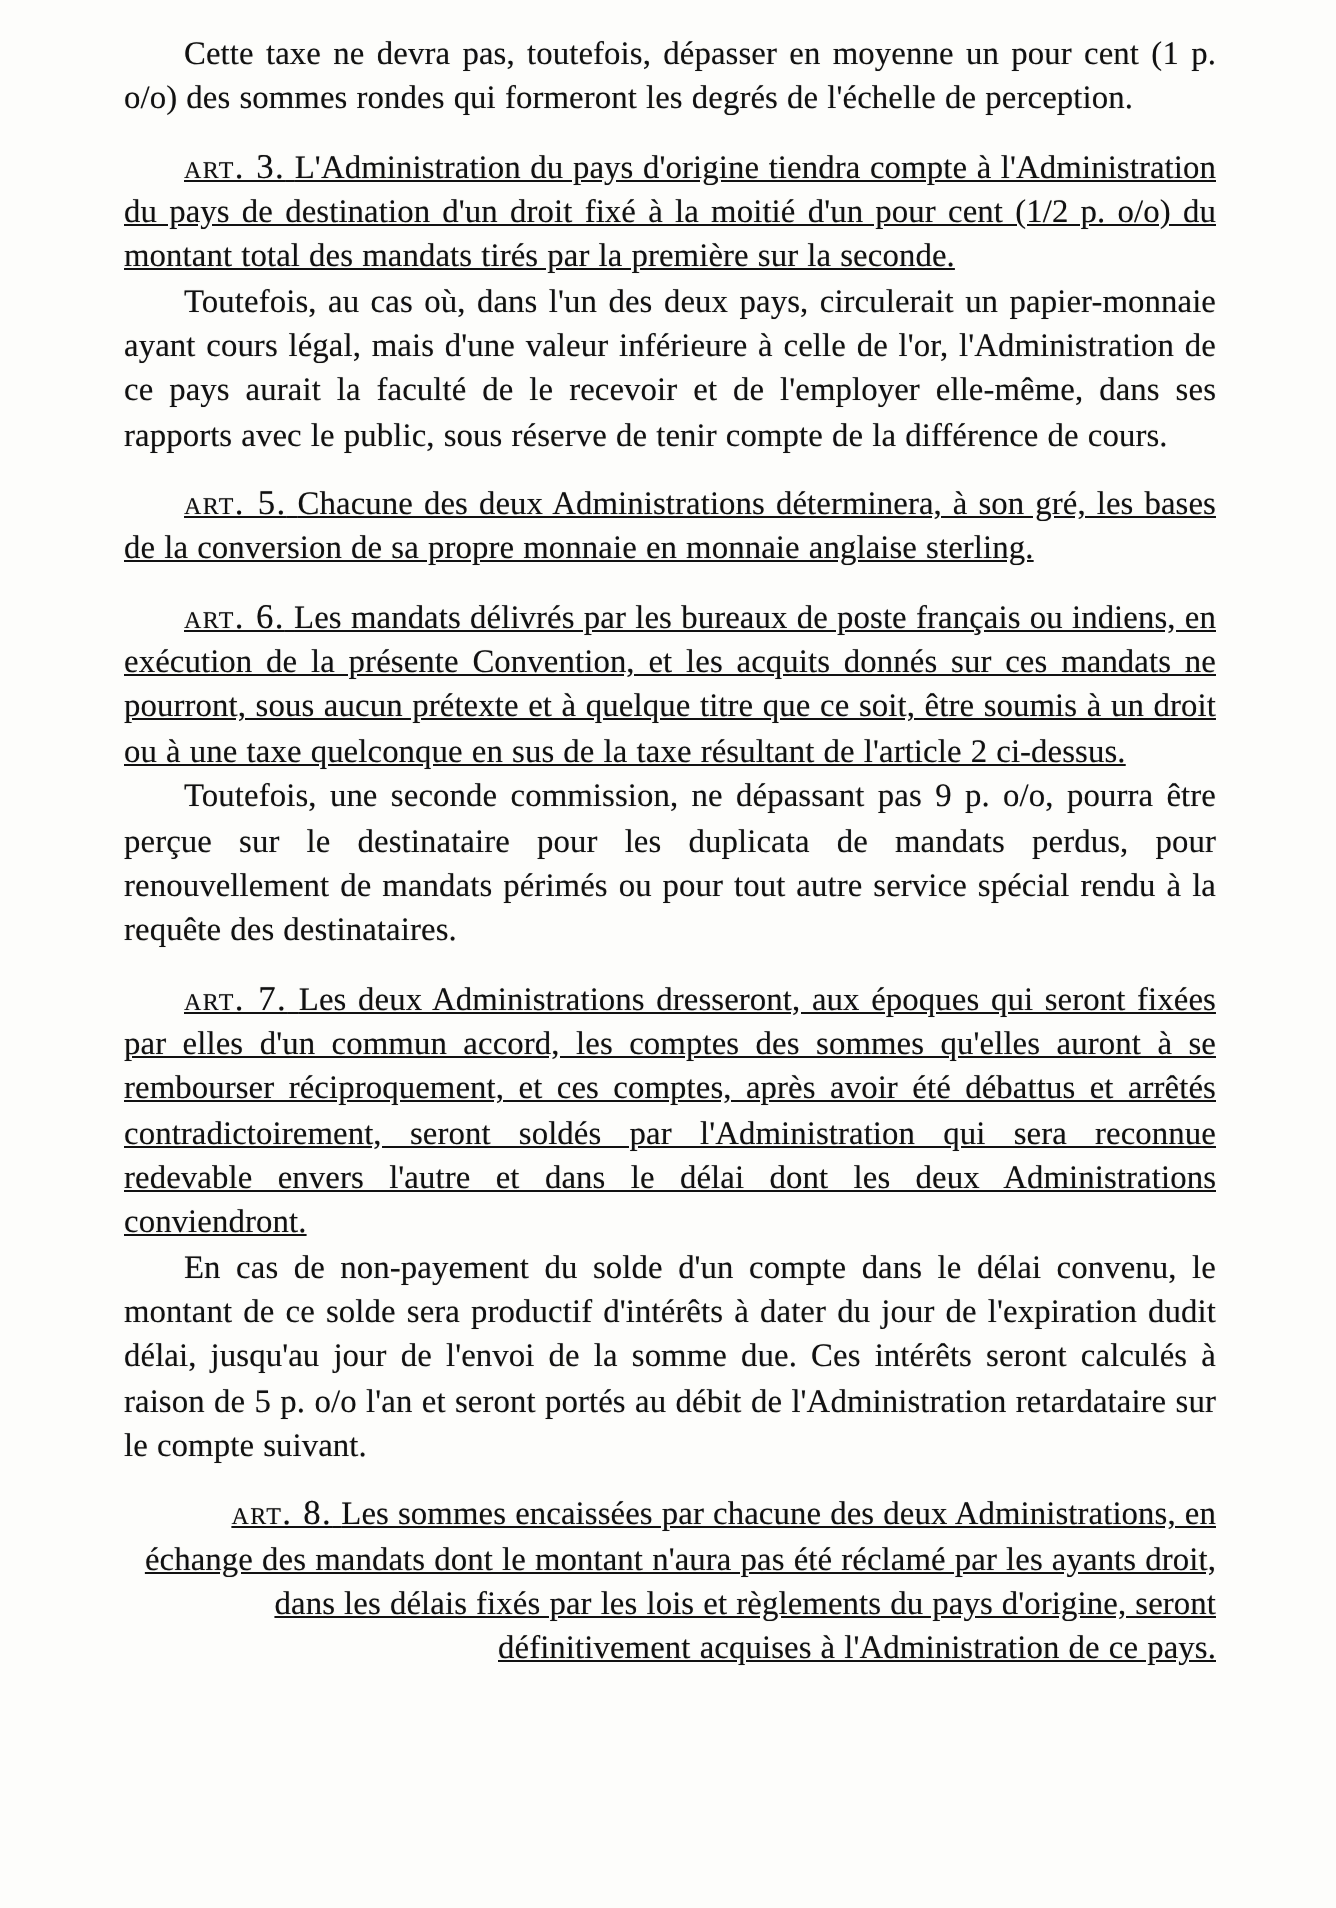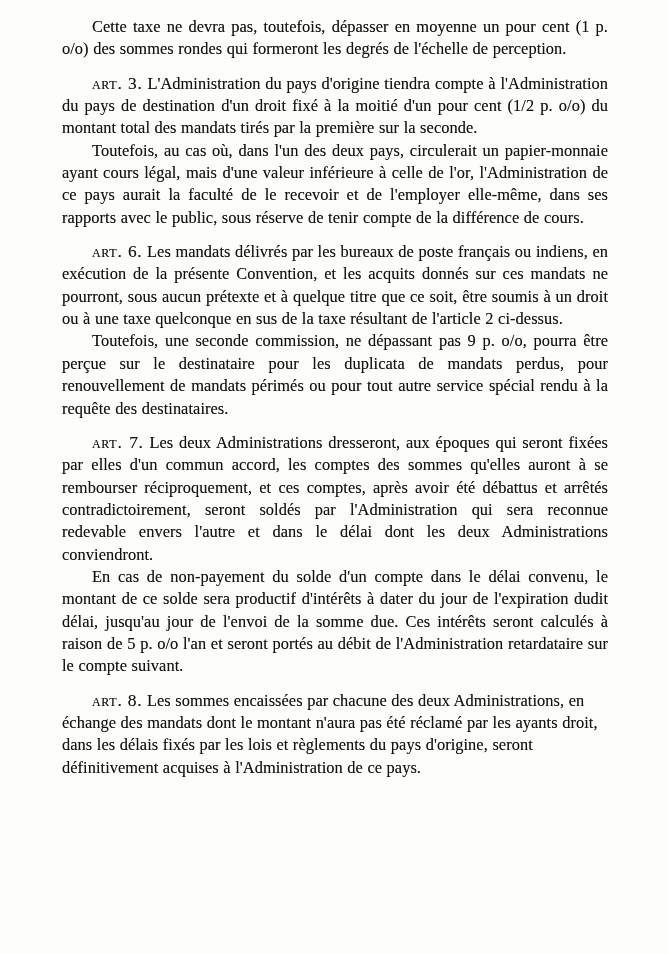--- a/index.html
+++ b/index.html
@@ -43,42 +43,43 @@
     text-align: justify;
     text-justify: inter-word;
     font-size: 16.4px;
     line-height: 22.35px;
     text-indent: 30px;
     letter-spacing: 0.05px;
     word-spacing: 0.4px;
     
     text-shadow: 0 0 0.45px rgba(0,0,0,0.42);
   }
-  p.para:last-child { text-align: left; }
+  p.para:last-child { text-align: right; }
 
   
   p.gap-none { margin-top: 0; }
-  p.gap-md   { margin-top: 11px; }
+  p.gap-md   { margin-top: 11px; text-decoration: underline; }
 
   
   .artlabel {
     font-variant: small-caps;
     text-transform: lowercase;
     letter-spacing: 0.7px;
     font-size: 17.4px;
   }
   .artlabel::first-letter { font-size: 17.4px; }
 </style>
 </head>
 <body style="color: rgb(17, 17, 17);">
 
 <div id="page" style="background: rgb(253, 253, 251); padding-left: 44px;">
   <div id="textblock">
       <p class="para gap-none"><span>Cette taxe ne devra pas, toutefois, dépasser en moyenne un pour cent (1 p. o/o) des sommes rondes qui formeront les degrés de l'échelle de perception.</span></p>
       <p class="para gap-md"><span class="artlabel">Art. 3.</span> <span>L'Administration du pays d'origine tiendra compte à l'Administration du pays de destination d'un droit fixé à la moitié d'un pour cent (1/2 p. o/o) du montant total des mandats tirés par la première sur la seconde.</span></p>
       <p class="para gap-none"><span>Toutefois, au cas où, dans l'un des deux pays, circulerait un papier-monnaie ayant cours légal, mais d'une valeur inférieure à celle de l'or, l'Administration de ce pays aurait la faculté de le recevoir et de l'employer elle-même, dans ses rapports avec le public, sous réserve de tenir compte de la différence de cours.</span></p>
+      <p class="para gap-md"><span class="artlabel">Art. 5.</span> <span>Chacune des deux Administrations déterminera, à son gré, les bases de la conversion de sa propre monnaie en monnaie anglaise sterling.</span></p>
       <p class="para gap-md"><span class="artlabel">Art. 6.</span> <span>Les mandats délivrés par les bureaux de poste français ou indiens, en exécution de la présente Convention, et les acquits donnés sur ces mandats ne pourront, sous aucun prétexte et à quelque titre que ce soit, être soumis à un droit ou à une taxe quelconque en sus de la taxe résultant de l'article 2 ci-dessus.</span></p>
       <p class="para gap-none"><span>Toutefois, une seconde commission, ne dépassant pas 9 p. o/o, pourra être perçue sur le destinataire pour les duplicata de mandats perdus, pour renouvellement de mandats périmés ou pour tout autre service spécial rendu à la requête des destinataires.</span></p>
       <p class="para gap-md"><span class="artlabel">Art. 7.</span> <span>Les deux Administrations dresseront, aux époques qui seront fixées par elles d'un commun accord, les comptes des sommes qu'elles auront à se rembourser réciproquement, et ces comptes, après avoir été débattus et arrêtés contradictoirement, seront soldés par l'Administration qui sera reconnue redevable envers l'autre et dans le délai dont les deux Administrations conviendront.</span></p>
       <p class="para gap-none"><span>En cas de non-payement du solde d'un compte dans le délai convenu, le montant de ce solde sera productif d'intérêts à dater du jour de l'expiration dudit délai, jusqu'au jour de l'envoi de la somme due. Ces intérêts seront calculés à raison de 5 p. o/o l'an et seront portés au débit de l'Administration retardataire sur le compte suivant.</span></p>
       <p class="para gap-md"><span class="artlabel">Art. 8.</span> <span>Les sommes encaissées par chacune des deux Administrations, en échange des mandats dont le montant n'aura pas été réclamé par les ayants droit, dans les délais fixés par les lois et règlements du pays d'origine, seront définitivement acquises à l'Administration de ce pays.</span></p>
     </div>
 </div>
 
 </body></html>

